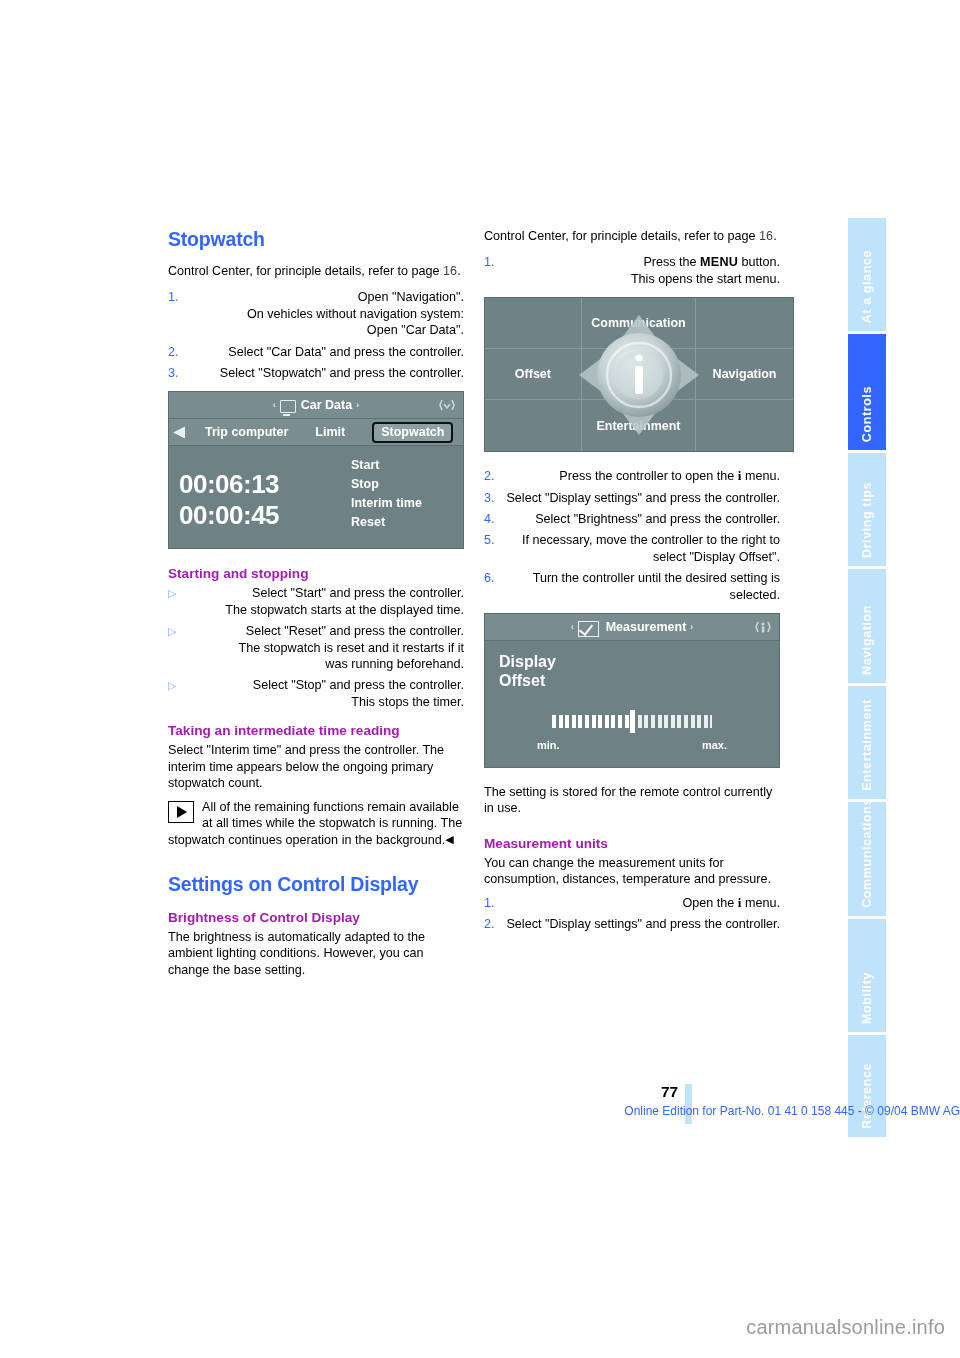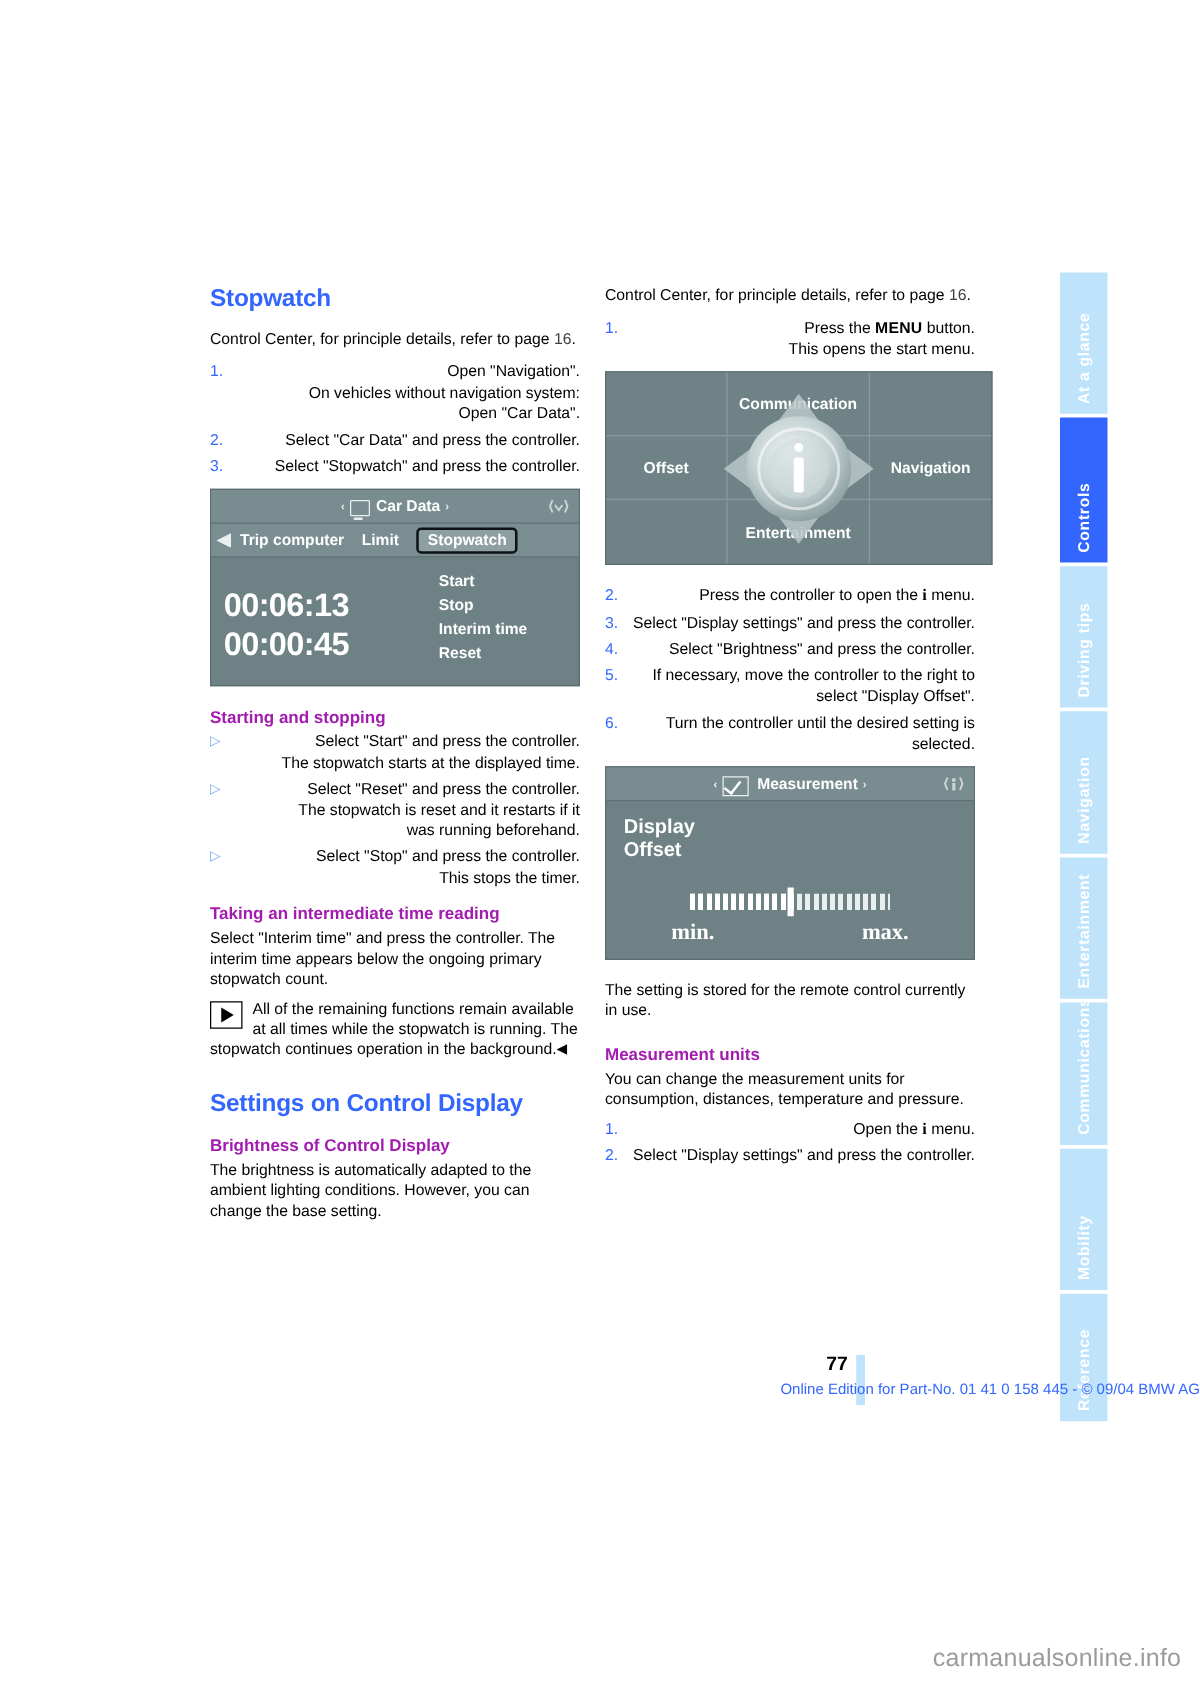--- a/index.html
+++ b/index.html
@@ -202,21 +202,21 @@
     font-size: 12.5px;
     border-bottom: 1px solid #5f7073;
     padding-left: 4px;
   }
   .cd-tabs .backarrow {
     width: 12px; height: 12px;
     background: #e9eeef;
     margin-right: 7px;
     clip-path: polygon(0 50%, 100% 0, 100% 100%);
   }
-  .cd-tabs .t { margin-right: 14px; }
+  .cd-tabs .t { margin-right: 14px; margin-left: 13px; }
   .cd-tabs .t.sel {
     background: #8e9fa2;
     border: 2px solid #0d1314;
     border-radius: 4px;
     padding: 0 7px;
     margin-right: 6px;
   }
   .cd-body {
     height: 96px;
     display: flex;
@@ -339,22 +339,21 @@
     left: 50%; top: -5px;
     width: 5px; height: 23px;
     background: #ffffff;
     margin-left: -2.5px;
   }
   .br-minmax {
     width: 190px;
     margin: 4px auto 0 auto;
     display: flex;
     justify-content: space-between;
-    font-size: 18px;
-    font-family: Liberation Serif, serif;
+    font-size: 11px;
   }
 
   
   #footer {
     position: absolute;
     left: 0;
     top: 1104px;
     width: 960px;
     text-align: right;
   }

